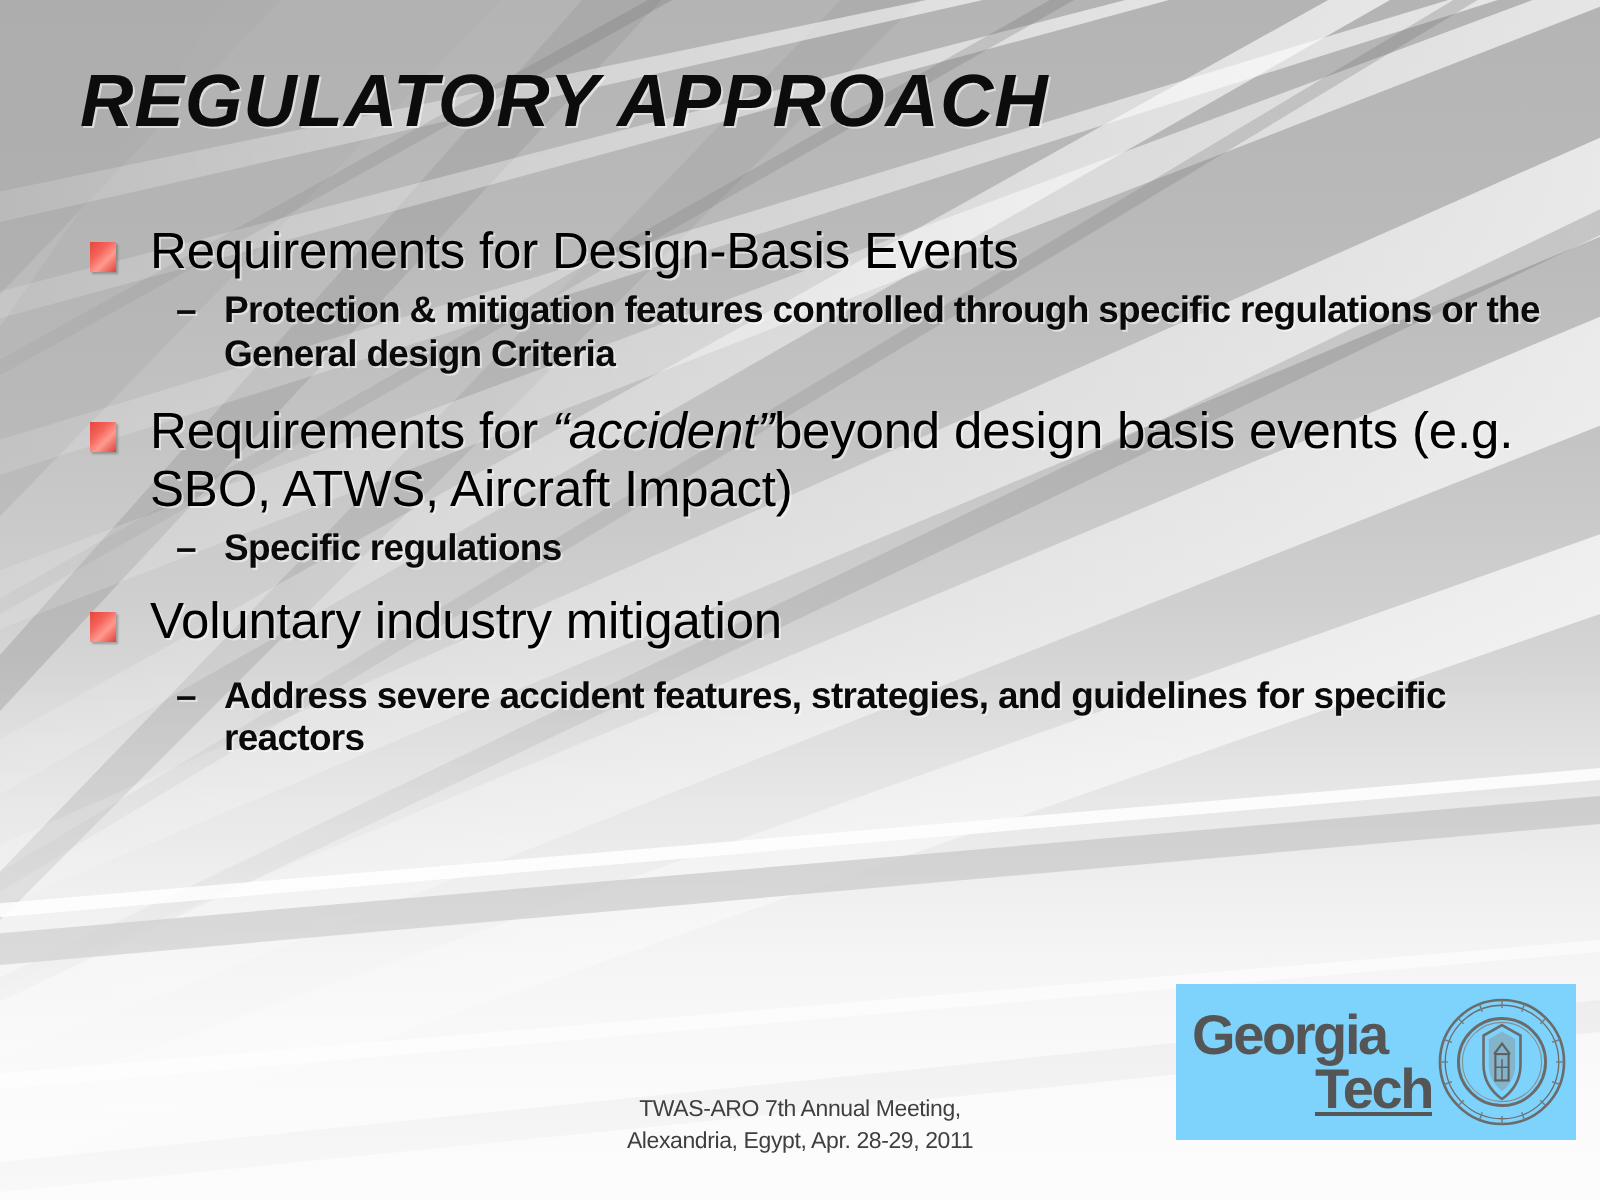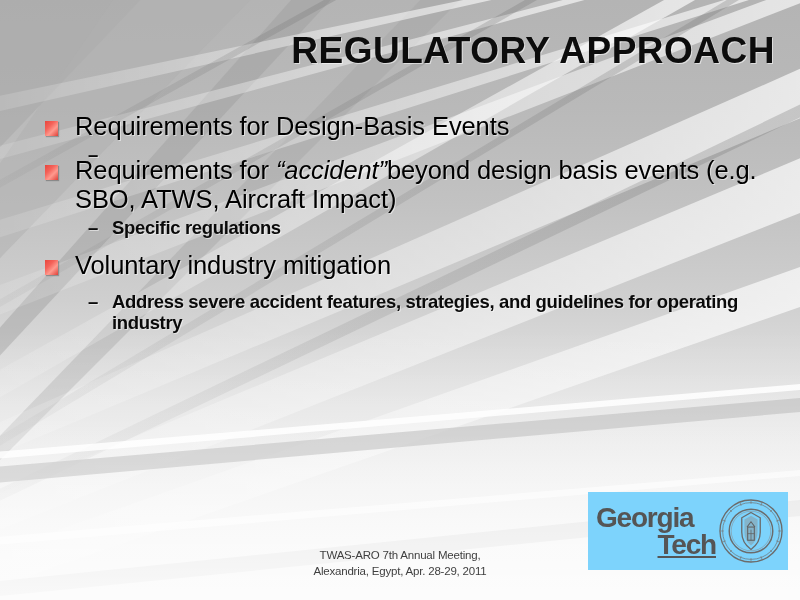--- a/index.html
+++ b/index.html
@@ -23,23 +23,24 @@
         #f4f4f4 90%, #f2f2f2 100%);
   }
   .bg-rays{position:absolute;inset:0;overflow:hidden;}
   .bg-rays svg{position:absolute;left:0;top:0;}
 
   
   .title{
     position:absolute;
     left:40px; right:25px;
     top:30px;
-    text-align:right;
+    text-align:left;
     font-size:37px;
     font-weight:bold;
+    font-style:italic;
     letter-spacing:0.5px;
     color:#0c0c0c;
     text-shadow:1px 1px 0 rgba(255,255,255,.55);
     white-space:nowrap;
   }
 
   
   .body{
     position:absolute;
     left:40px; top:112px;
@@ -179,21 +180,21 @@
 
   <div class="title">REGULATORY APPROACH</div>
 
   <div class="body">
 
     <div class="lvl1">
       <span class="marker"></span><span>Requirements for Design-Basis Events</span>
     </div>
 
     <div class="lvl2">
-      <span class="dash">–</span>
+      <span class="dash">–</span><span>Protection &amp; mitigation features controlled through specific regulations or the General design Criteria</span>
     </div>
 
     <div class="gap-a"></div>
 
     <div class="lvl1">
       <span class="marker"></span><span>Requirements for </span><em>“accident”</em><span>beyond design basis events (e.g. SBO, ATWS, Aircraft Impact)</span>
     </div>
 
     <div class="lvl2">
       <span class="dash">–</span><span>Specific regulations</span>
@@ -201,21 +202,21 @@
 
     <div class="gap-b"></div>
 
     <div class="lvl1">
       <span class="marker"></span><span>Voluntary industry mitigation</span>
     </div>
 
     <div class="gap-c"></div>
 
     <div class="lvl2">
-      <span class="dash">–</span><span>Address severe accident features, strategies, and guidelines for operating industry</span>
+      <span class="dash">–</span><span>Address severe accident features, strategies, and guidelines for specific reactors</span>
     </div>
 
   </div>
 
   <div class="footer">
     <div>TWAS-ARO 7th Annual Meeting,</div>
     <div>Alexandria, Egypt, Apr. 28-29, 2011</div>
   </div>
 
   <div class="logo">

